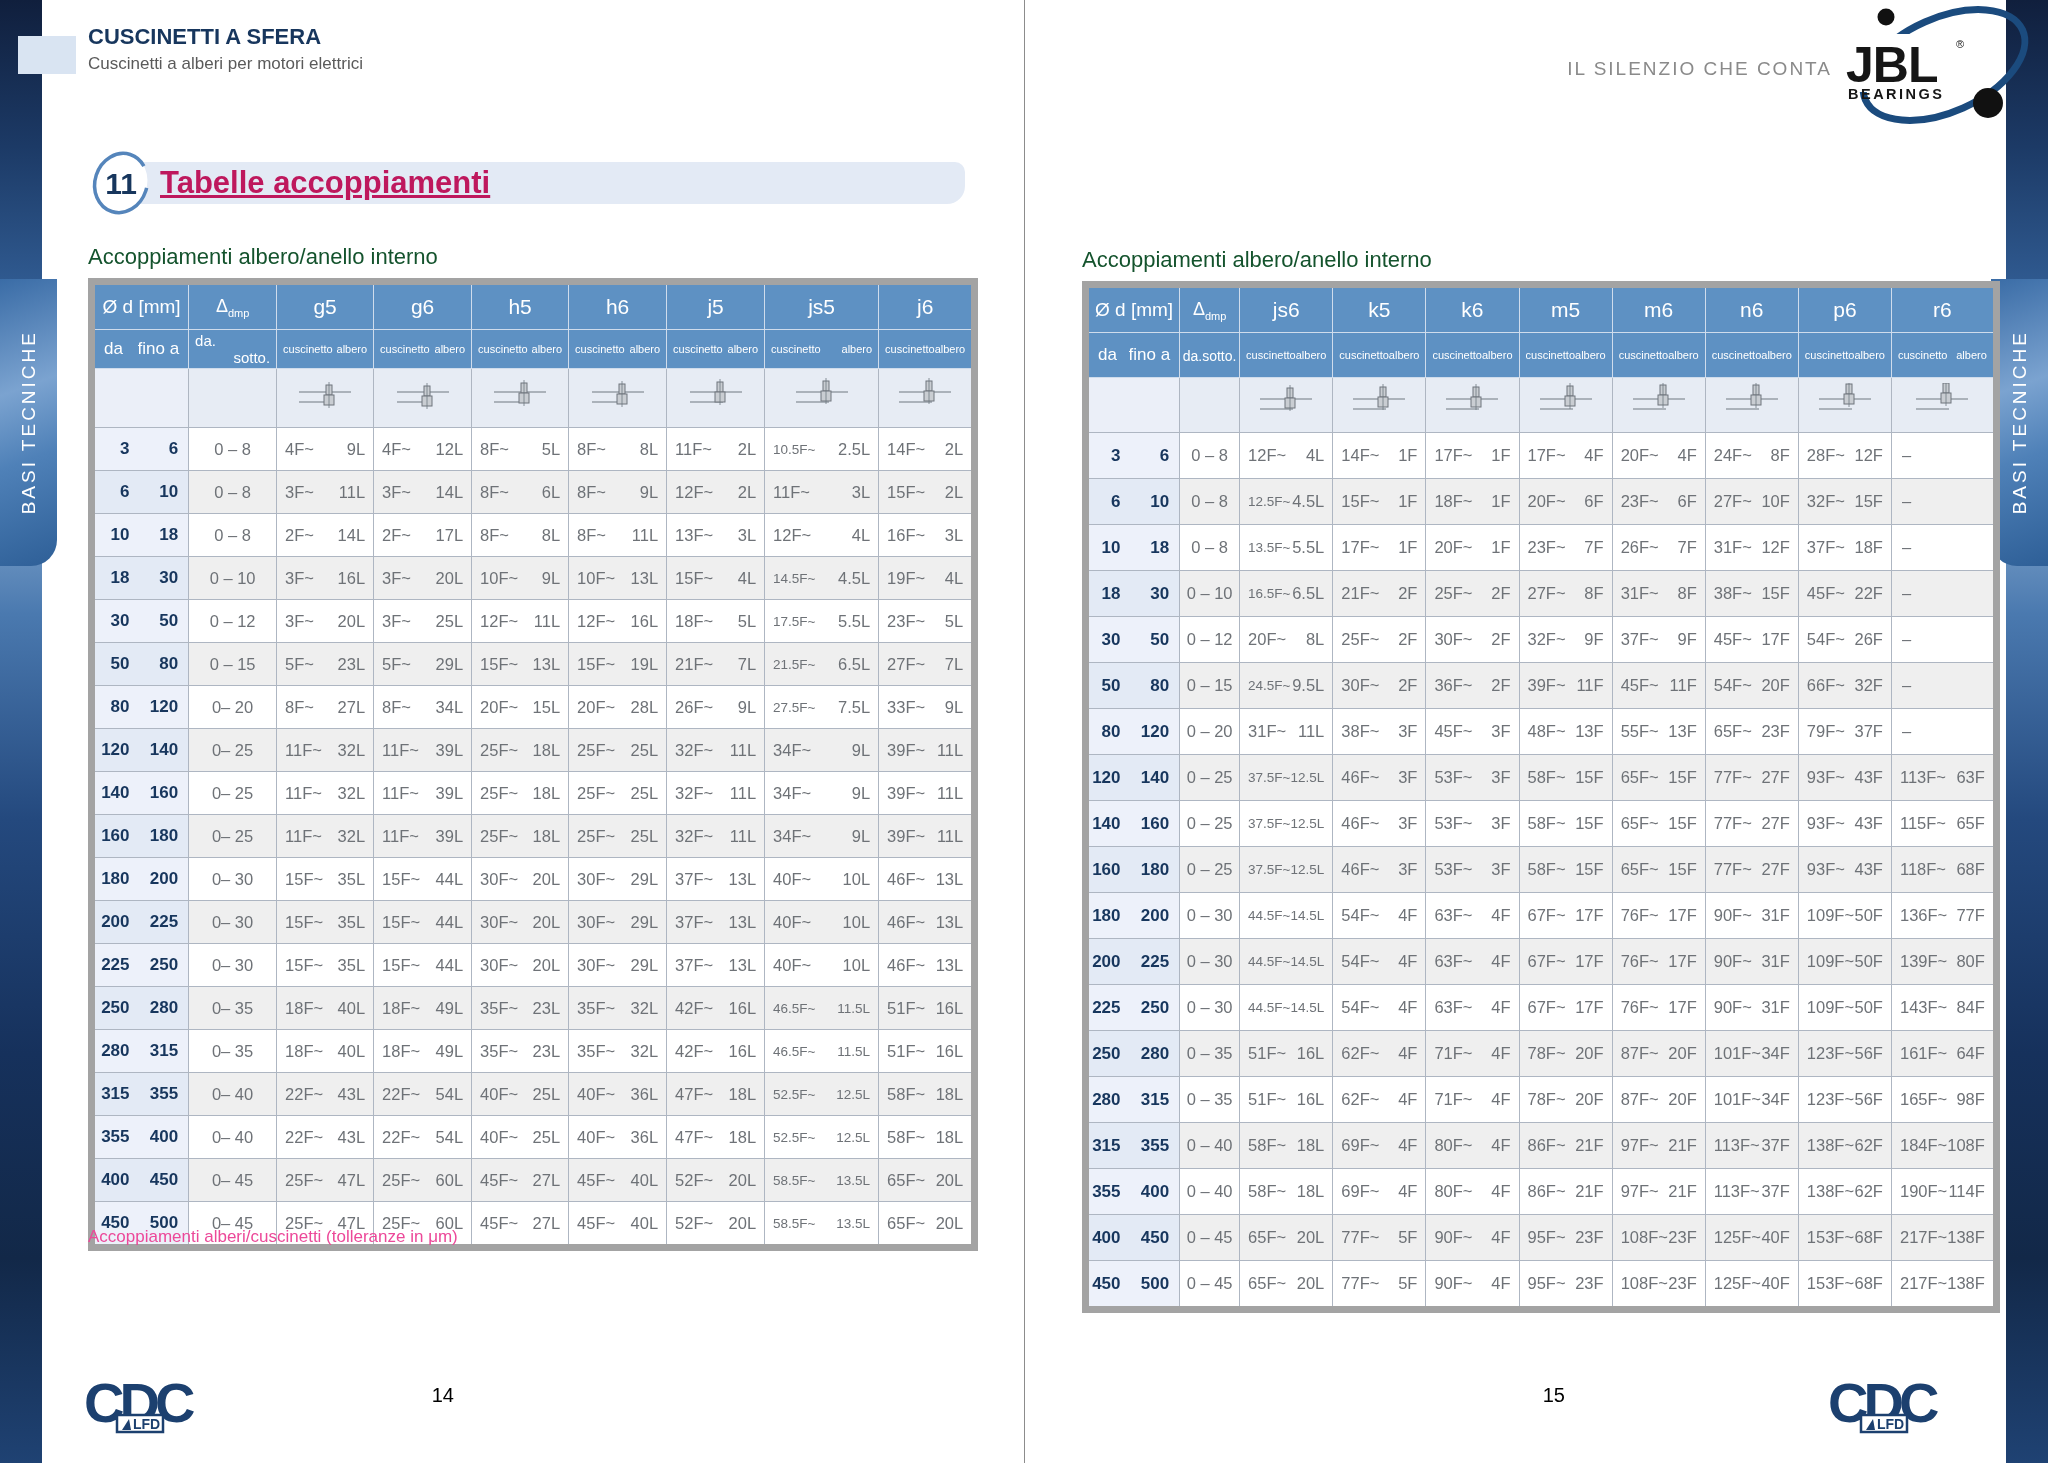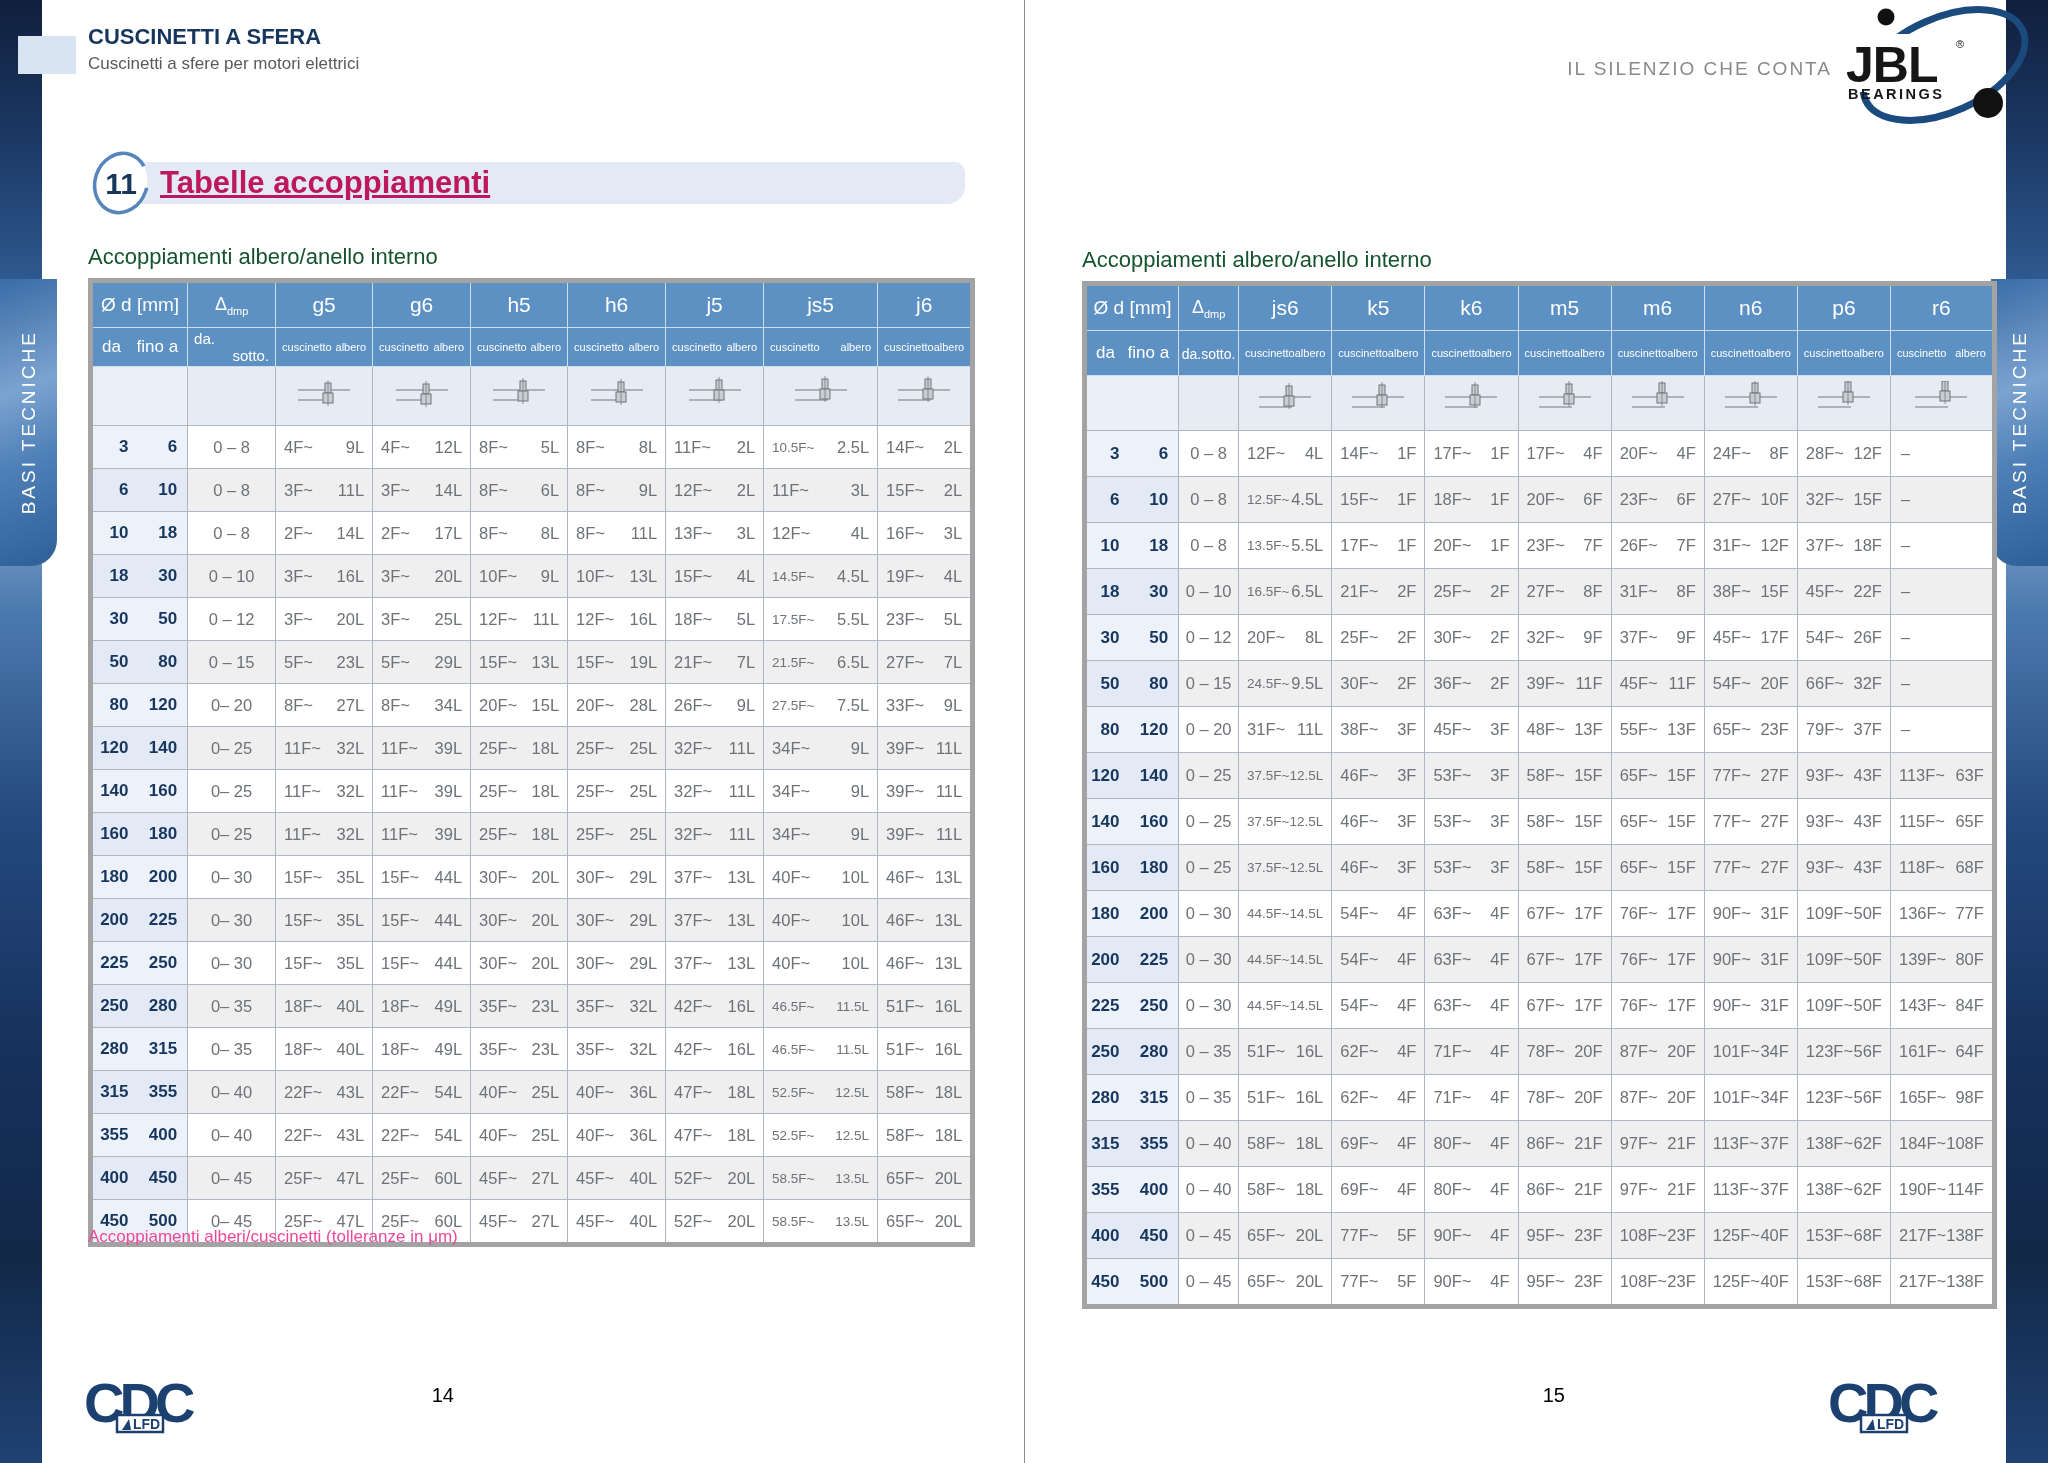--- a/index.html
+++ b/index.html
@@ -37,21 +37,21 @@
     font-size:19px;color:#8a8a8a;letter-spacing:2px;white-space:nowrap;}
   .jbl-logo{position:absolute;left:1836px;top:2px;}
 
   
   .table-title{position:absolute;font-size:22px;color:#14532d;}
   #tt-left{left:88px;top:244px;}
   #tt-right{left:1082px;top:247px;}
   #tbl-left{position:absolute;left:88px;top:278px;}
   #tbl-right{position:absolute;left:1082px;top:281px;}
 
-  table.fit-table{border-collapse:collapse;table-layout:fixed;border:5px solid #a3a3a3;background:#fff;}
+  table.fit-table{border-collapse:collapse;table-layout:fixed;border:7px solid #a3a3a3;background:#fff;}
   .fit-table th,.fit-table td{border:1px solid #aeb6c2;overflow:hidden;white-space:nowrap;padding:0;}
   .fit-table thead th{background:#5e91c3;color:#fff;font-weight:normal;border-color:#cfdcec;}
   .fit-table .hr1 th{height:44px;font-size:21px;}
   .fit-table .hr1 th.th-d{font-size:19px;}
   .fit-table .hr1 th.th-delta{font-size:18px;margin-top:32px;}
   .fit-table .th-delta sub{font-size:11px;}
   .hr2 th{height:38px;font-size:17px;}
   #tbl-right .hr2 th{height:44px;}
   .hr2 .th-da{text-align:left;padding-left:9px;border-right:none;}
   .hr2 .th-fino{text-align:right;padding-right:9px;border-left:none;}
@@ -95,21 +95,21 @@
   <div class="side-tab left">
     <span>BASI TECNICHE</span>
   </div>
   <div class="side-tab right">
     <span>BASI TECNICHE</span>
   </div>
   <div class="page-divider"></div>
 
   <div class="corner-square"></div>
   <div class="doc-title">CUSCINETTI A SFERA</div>
-  <div class="doc-subtitle">Cuscinetti a sfere per motori elettrici</div>
+  <div class="doc-subtitle">Cuscinetti a alberi per motori elettrici</div>
 
   <div class="section-band"></div>
   <svg class="section-badge" viewBox="0 0 66 70">
     <ellipse cx="33" cy="35" rx="26" ry="30" fill="#fff" stroke="#5585bb" stroke-width="3.5" stroke-dasharray="150 22" transform="rotate(18 33 35)"></ellipse>
     <text x="33" y="46" text-anchor="middle" font-size="30" font-weight="bold" fill="#17365d">11</text>
   </svg>
   <div class="section-title">Tabelle accoppiamenti</div>
 
   <div class="tagline">IL SILENZIO CHE CONTA</div>
   <svg class="jbl-logo" width="205" height="135" viewBox="0 0 205 135">

